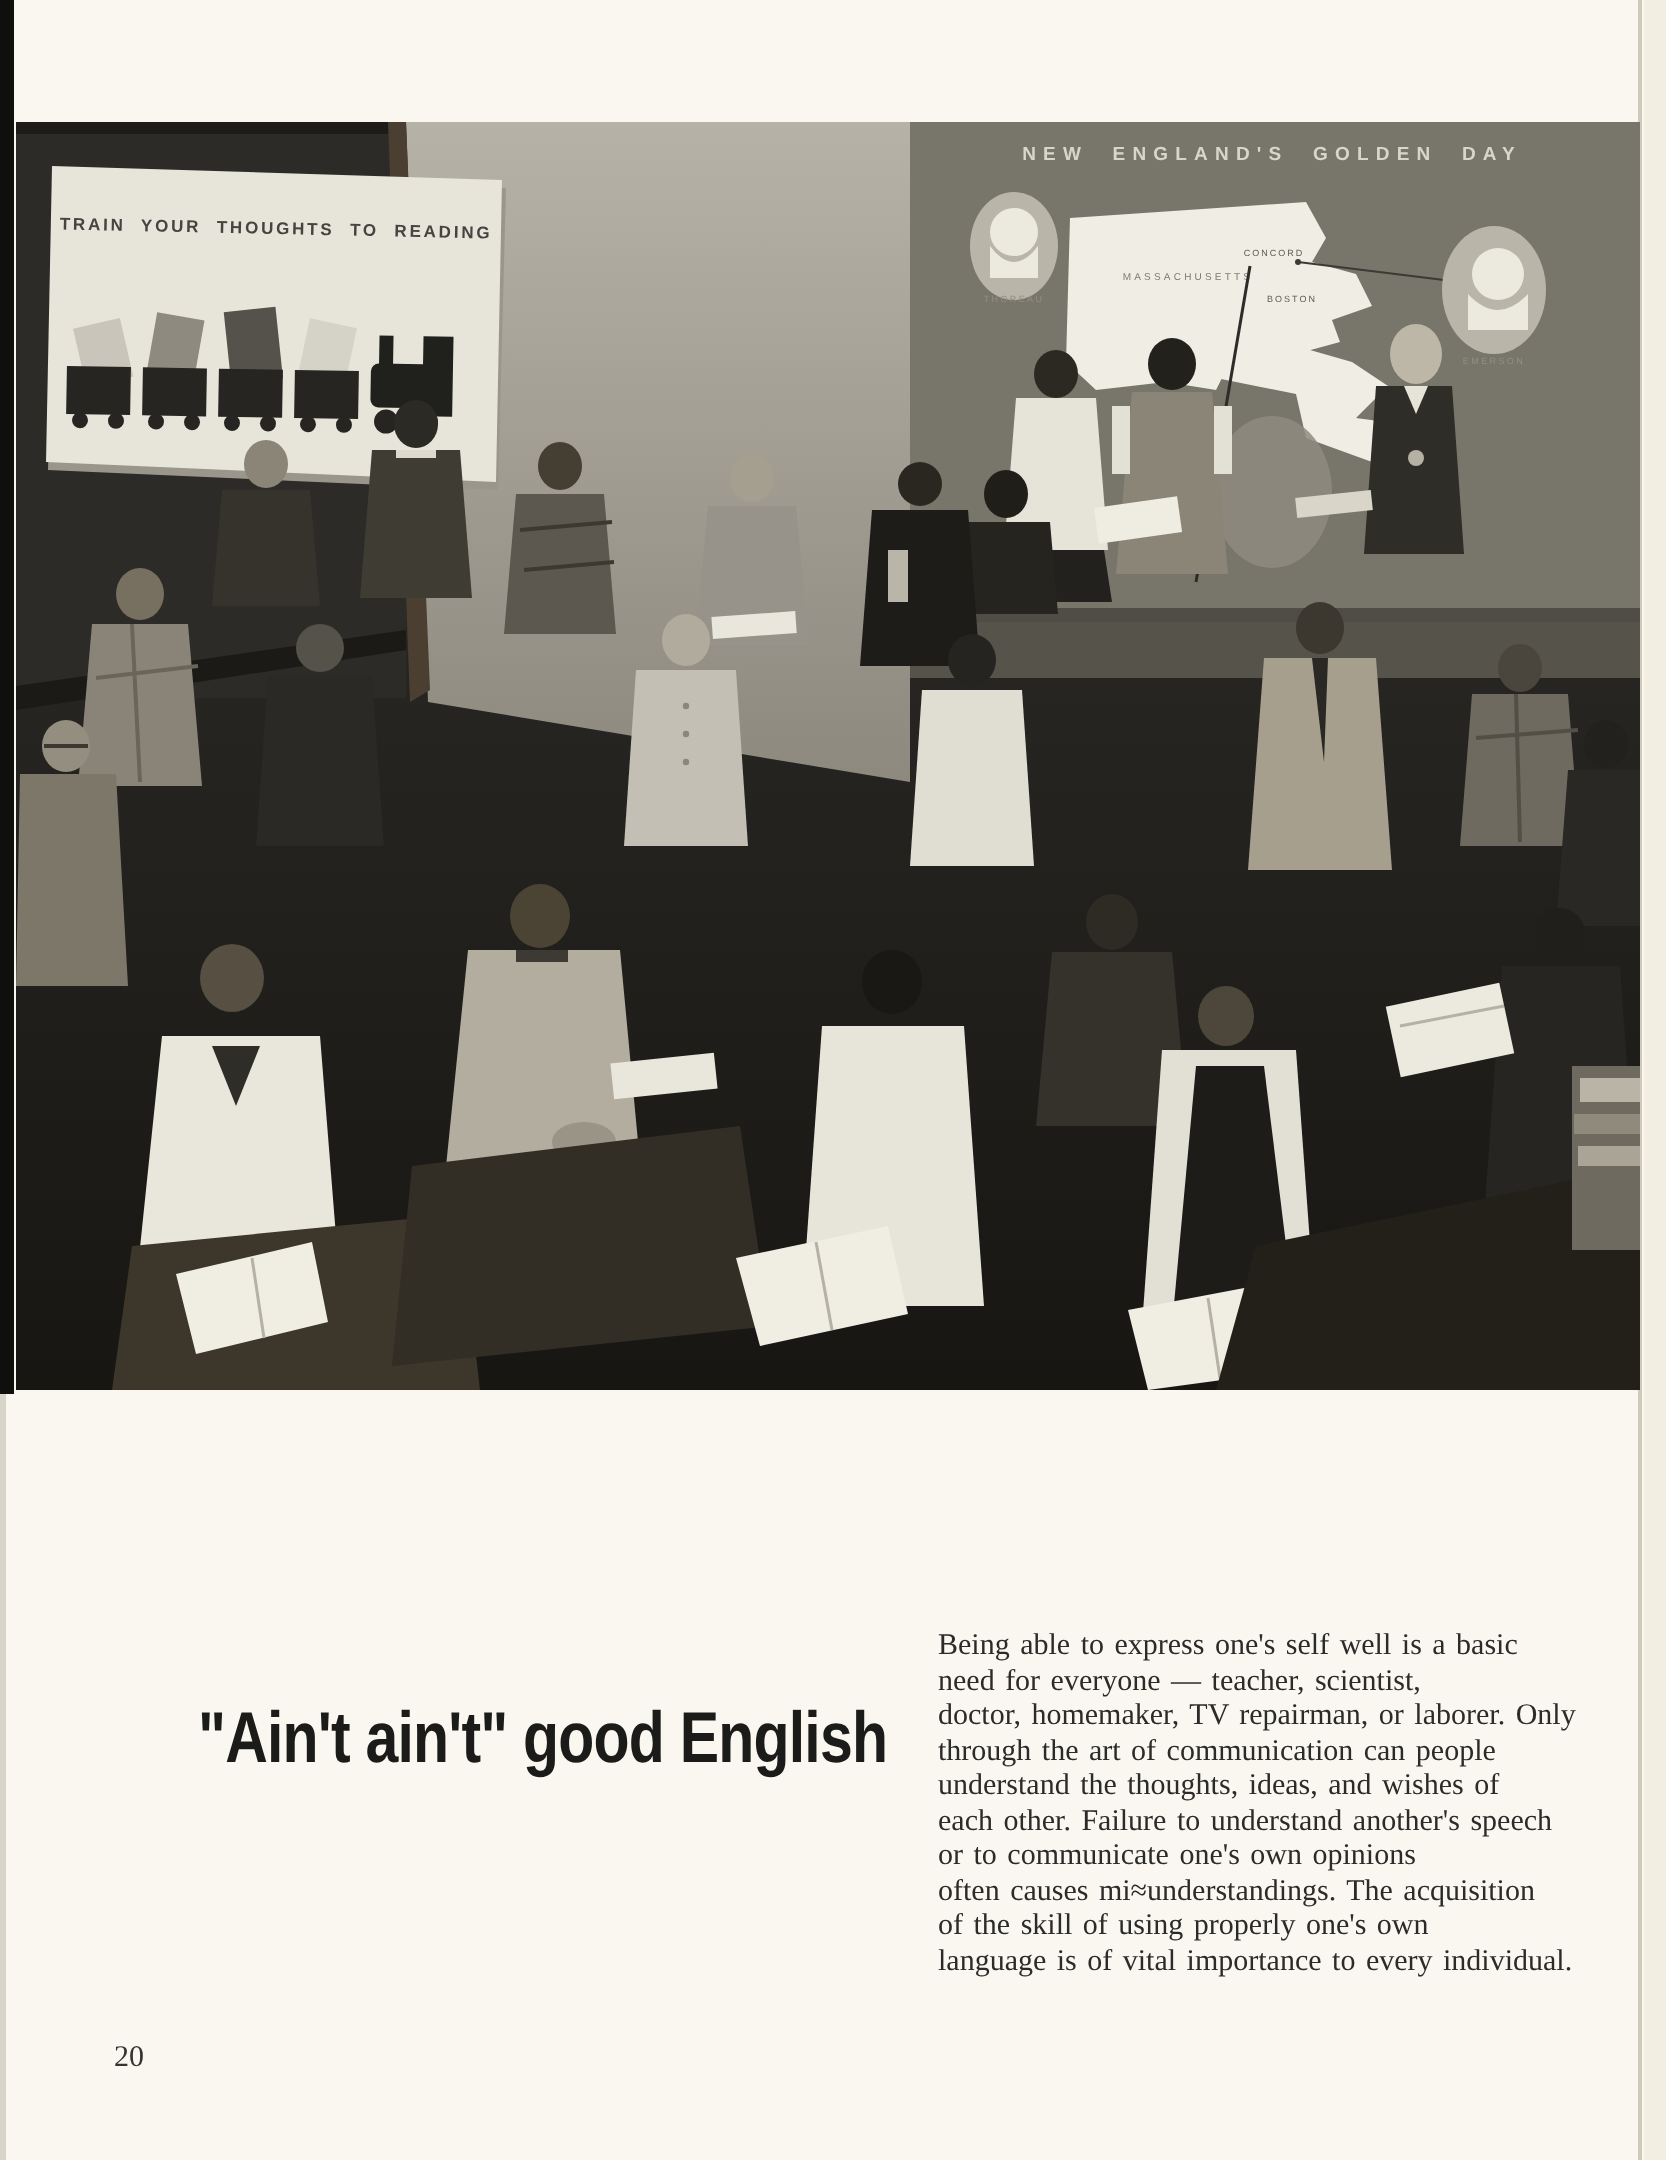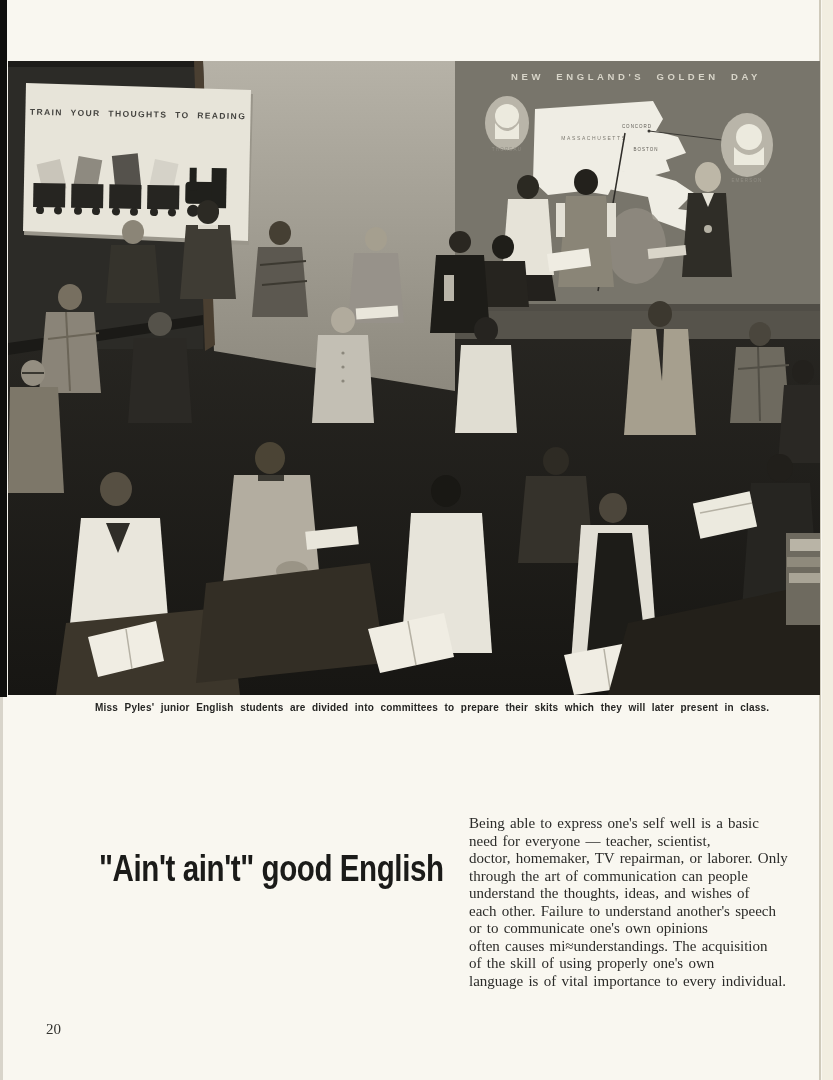--- a/index.html
+++ b/index.html
@@ -24,21 +24,21 @@
   
   .headline{position:absolute;left:99px;top:849px;margin:0;
     font-family:"Liberation Sans",sans-serif;font-weight:700;font-size:36px;line-height:40px;
     letter-spacing:-.5px;color:#1b1b19;transform:scaleX(.82);transform-origin:left top;white-space:nowrap;}
 
   
   .body-text{position:absolute;left:469px;top:815px;width:372px;margin:0;
     font-family:"Liberation Serif",serif;font-size:15px;line-height:17.5px;color:#2b2b29;
     word-spacing:1.5px;white-space:pre-line;}
 
-  .page-number{position:absolute;left:46px;top:1021px;
+  .page-number{position:absolute;left:57px;top:1021px;
     font-family:"Liberation Serif",serif;font-size:15px;color:#33332f;}
 
   text{font-family:"Liberation Sans",sans-serif;}
 </style>
 </head>
 <body>
 
 <div class="page">
 
   <div class="scan-strip-left"></div>
@@ -277,21 +277,20 @@
         <g>
           <rect x="778" y="472" width="34" height="92" fill="#6e6a5f"></rect>
           <rect x="782" y="478" width="30" height="12" fill="#b9b4a6"></rect>
           <rect x="779" y="496" width="33" height="10" fill="#8f8a7c"></rect>
           <rect x="781" y="512" width="31" height="10" fill="#a9a496"></rect>
         </g>
       </g>
     </svg>
   </figure>
 
-  <p class="caption">Miss Pyles' junior English students are divided into committees to prepare their skits which they will later present in class.</p>
 
   <h1 class="headline">"Ain't ain't" good English</h1>
 
   <p class="body-text">Being able to express one's self well is a basic
 need for everyone — teacher, scientist,
 doctor, homemaker, TV repairman, or laborer. Only
 through the art of communication can people
 understand the thoughts, ideas, and wishes of
 each other. Failure to understand another's speech
 or to communicate one's own opinions

